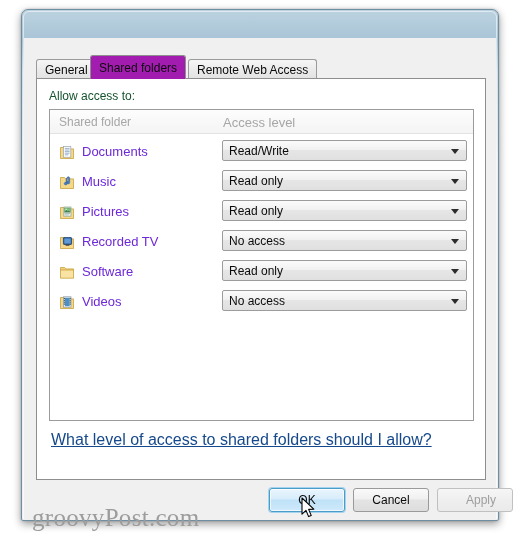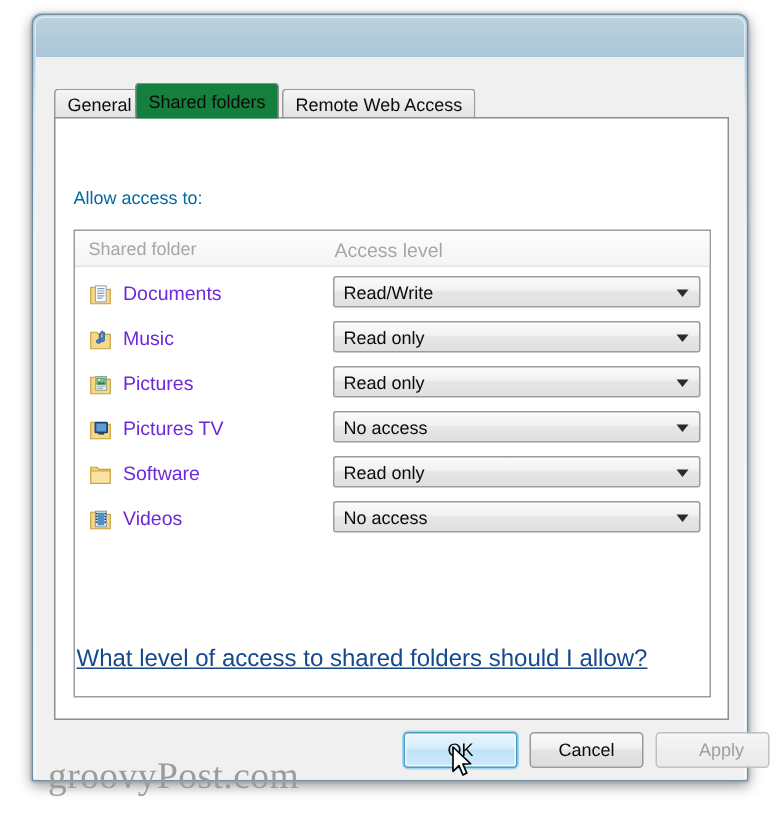--- a/index.html
+++ b/index.html
@@ -118,21 +118,21 @@
     display: flex;
     align-items: center;
     justify-content: center;
     padding: 0 8px;
     box-sizing: border-box;
     cursor: default;
     white-space: nowrap;
   }
   .tab.active {
     height: 24px;
-    background: #15803d;
+    background: #a21caf;
     border-color: #8e8e8e;
     z-index: 3;
     font-weight: normal;
   }
   #tab-general { left: 0; }
   #tab-shared  { left: 54px; }
   #tab-remote  { left: 152px; }
 
   
   #tab-panel {
@@ -140,34 +140,32 @@
     left: 12px; top: 40px;
     width: 450px; height: 402px;
     background: #ffffff;
     border: 1px solid #8e8e8e;
     box-sizing: border-box;
   }
   #allow-access-label {
     position: absolute;
     left: 12px; top: 10px;
     font-size: 12px;
-    color: #0369a1;
-    margin-top: 36px;
+    color: #14532d;
   }
 
   
   #folder-listbox {
     position: absolute;
     left: 12px; top: 30px;
     width: 425px; height: 312px;
     background: #ffffff;
     border: 1px solid #9b9b9b;
     box-sizing: border-box;
     overflow: hidden;
-    margin-top: 44px;
   }
   #list-header {
     position: absolute;
     left: 0; top: 0;
     width: 100%; height: 24px;
     background: linear-gradient(to bottom, #fdfdfd 0%, #f4f4f4 100%);
     border-bottom: 1px solid #e3e3e3;
     box-sizing: border-box;
   }
   #list-header .col-shared {
@@ -388,21 +386,21 @@
 
           <div class="folder-row" style="top:118px;">
             <span class="folder-icon">
               <svg width="16" height="16" viewBox="0 0 16 16">
                 <path d="M1.5 3.5 h4 l1.2 1.4 h7.8 v9.6 h-13 Z" fill="#f5d98a" stroke="#c9a13d" stroke-width="0.8"></path>
                 <rect x="4.4" y="3.6" width="8.2" height="6.8" rx="0.6" fill="#2e5f9e" stroke="#1c3f6e" stroke-width="0.8"></rect>
                 <rect x="5.3" y="4.5" width="6.4" height="5.0" fill="#5d9ad6"></rect>
                 <rect x="6.6" y="10.6" width="3.8" height="1.1" fill="#3a3a3a"></rect>
               </svg>
             </span>
-            <span class="folder-name">Pictures TV</span>
+            <span class="folder-name">Recorded TV</span>
             <div class="access-dropdown">
               <span class="value">No access</span>
               <span class="arrow"></span>
             </div>
           </div>
 
           <div class="folder-row" style="top:148px;">
             <span class="folder-icon">
               <svg width="16" height="16" viewBox="0 0 16 16">
                 <path d="M1.5 3.5 h4.2 l1.2 1.4 h7.6 v2.0 h-13 Z" fill="#f0d07a" stroke="#c9a13d" stroke-width="0.8"></path>

